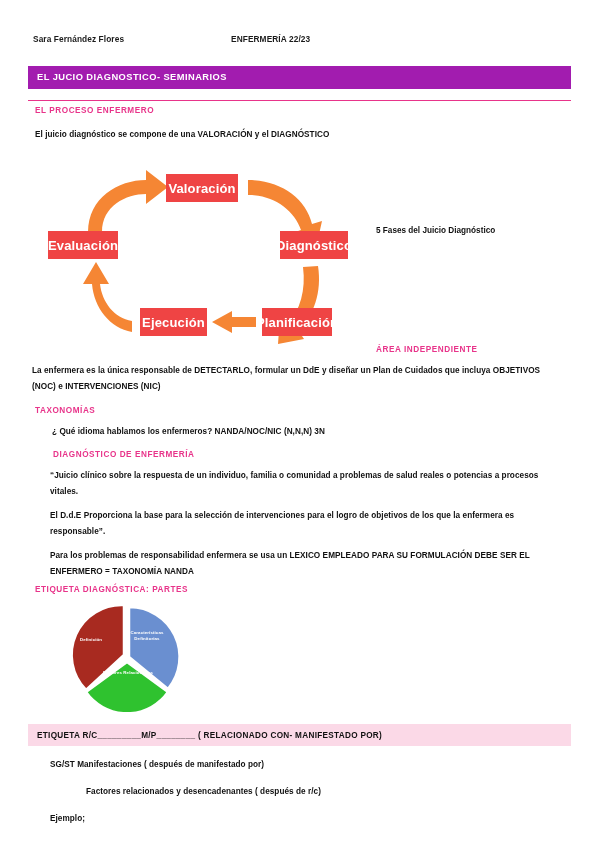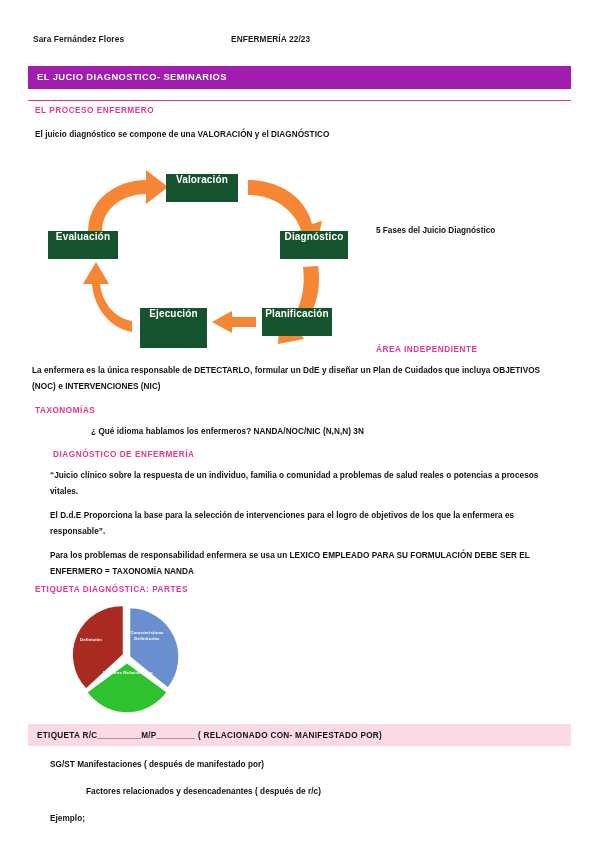--- a/index.html
+++ b/index.html
@@ -93,34 +93,35 @@
   
   .cycle {
     position: absolute;
     left: 40px;
     top: 168px;
     width: 330px;
     height: 185px;
   }
   .cy-box {
     position: absolute;
-    background: #14532d;
+    background: #ef4444;
     color: #ffffff;
-    font-size: 10px;
+    font-size: 13px;
     font-weight: bold;
     letter-spacing: 0.15px;
     display: flex;
+    align-items: center;
     justify-content: center;
     text-align: center;
     box-sizing: border-box;
   }
   .cy-valoracion   { left: 126px; top: 6px;   width: 72px; height: 28px; }
   .cy-diagnostico  { left: 240px; top: 63px;  width: 68px; height: 28px; }
   .cy-planificacion{ left: 222px; top: 140px; width: 70px; height: 28px; }
-  .cy-ejecucion    { left: 100px; top: 140px; width: 67px; height: 40px; }
+  .cy-ejecucion    { left: 100px; top: 140px; width: 67px; height: 28px; }
   .cy-evaluacion   { left: 8px;   top: 63px;  width: 70px; height: 28px; }
 
   .cycle svg { position: absolute; left: 0; top: 0; }
 
   .side-note {
     position: absolute;
     left: 376px;
     top: 226px;
     font-size: 8.2px;
     font-weight: bold;
@@ -224,21 +225,21 @@
   </div>
 
   <div class="side-note">5 Fases del Juicio Diagnóstico</div>
 
   <div class="sect-head" style="left:376px; top:345px;">ÁREA INDEPENDIENTE</div>
 
   <div class="body-text" style="left:32px; top:363px; width:516px;">La enfermera es la única responsable de DETECTARLO, formular un DdE y diseñar un Plan de Cuidados que incluya OBJETIVOS (NOC) e INTERVENCIONES (NIC)</div>
 
   <div class="sect-head" style="left:35px; top:406px;">TAXONOMÍAS</div>
 
-  <div class="body-text" style="left:52px; top:424px; width:500px;margin-left:39px;">¿ Qué idioma hablamos los enfermeros? NANDA/NOC/NIC (N,N,N) 3N</div>
+  <div class="body-text" style="left:52px; top:424px; width:500px;">¿ Qué idioma hablamos los enfermeros? NANDA/NOC/NIC (N,N,N) 3N</div>
 
   <div class="sect-head" style="left:53px; top:450px;">DIAGNÓSTICO DE ENFERMERÍA</div>
 
   <div class="body-text" style="left:50px; top:468px; width:510px;">“Juicio clínico sobre la respuesta de un individuo, familia o comunidad a problemas de salud reales o potencias a procesos vitales.</div>
 
   <div class="body-text" style="left:50px; top:508px; width:510px;">El D.d.E Proporciona la base para la selección de intervenciones para el logro de objetivos de los que la enfermera es responsable”.</div>
 
   <div class="body-text" style="left:50px; top:548px; width:516px;">Para los problemas de responsabilidad enfermera se usa un LEXICO EMPLEADO PARA SU FORMULACIÓN DEBE SER EL ENFERMERO = TAXONOMÍA NANDA</div>
 
   <div class="sect-head" style="left:35px; top:585px;">ETIQUETA DIAGNÓSTICA: PARTES</div>

